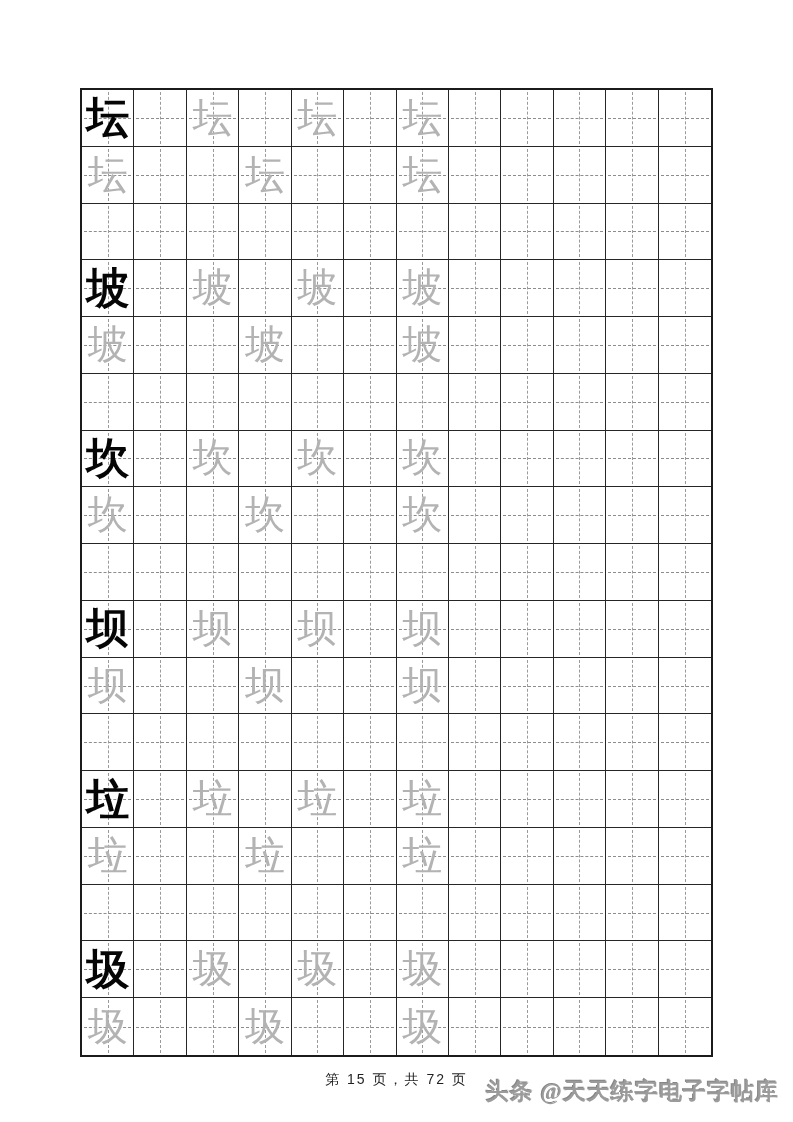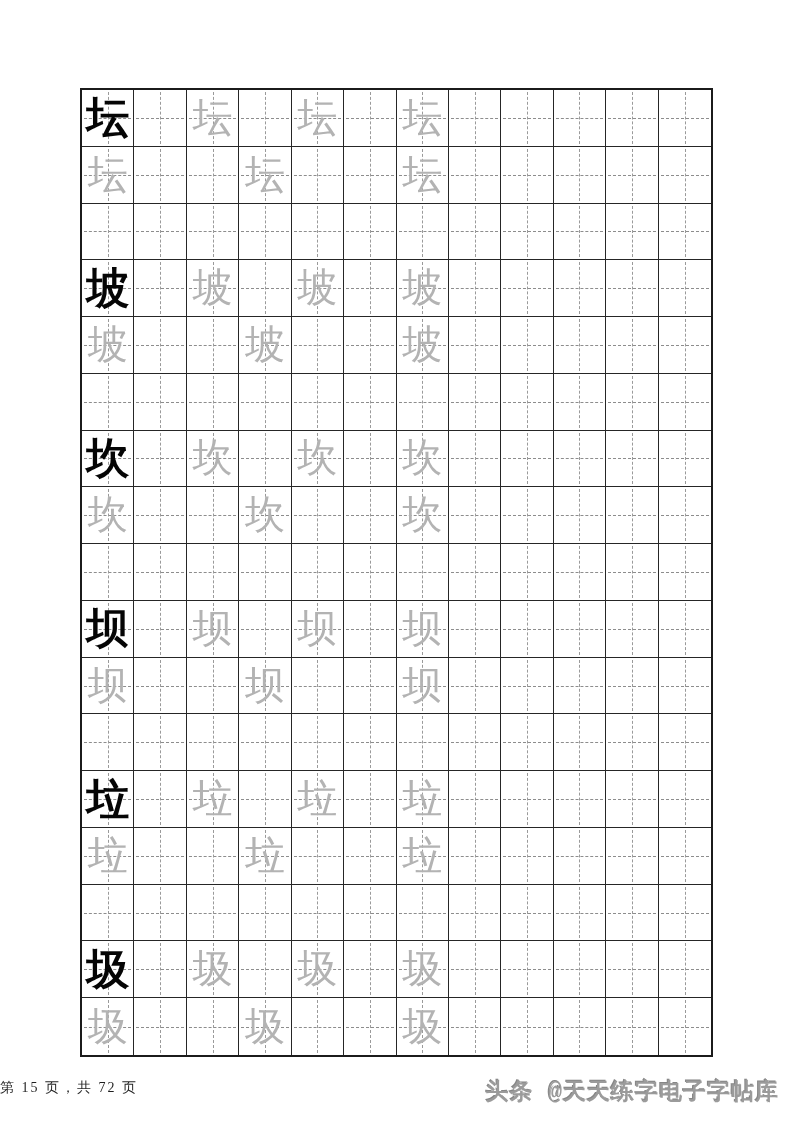--- a/index.html
+++ b/index.html
@@ -59,31 +59,31 @@
   .char.trace {
     color: #b3b3b3;
     font-size: 40px;
     font-weight: normal;
   }
   
   .footer {
     position: absolute;
     left: 0; top: 1071px;
     width: 793px;
-    font-family: Liberation Serif, serif;
+    text-align: center;
+    font-family: Liberation Sans, sans-serif;
     font-size: 14px;
     color: #1f1f1f;
     letter-spacing: 2px;
-    margin-top: 8px;
   }
   
   .watermark {
     position: absolute;
     right: 14px; top: 1076px;
-    font-family: Liberation Mono, monospace;
+    font-family: Liberation Serif, serif;
     font-size: 23px;
     font-weight: bold;
     color: #9b9b9b;
     letter-spacing: 1px;
     text-shadow: 2px 2px 0 #ffffff, -1px -1px 0 #868686;
     white-space: nowrap;
   }
 </style>
 </head>
 <body>

